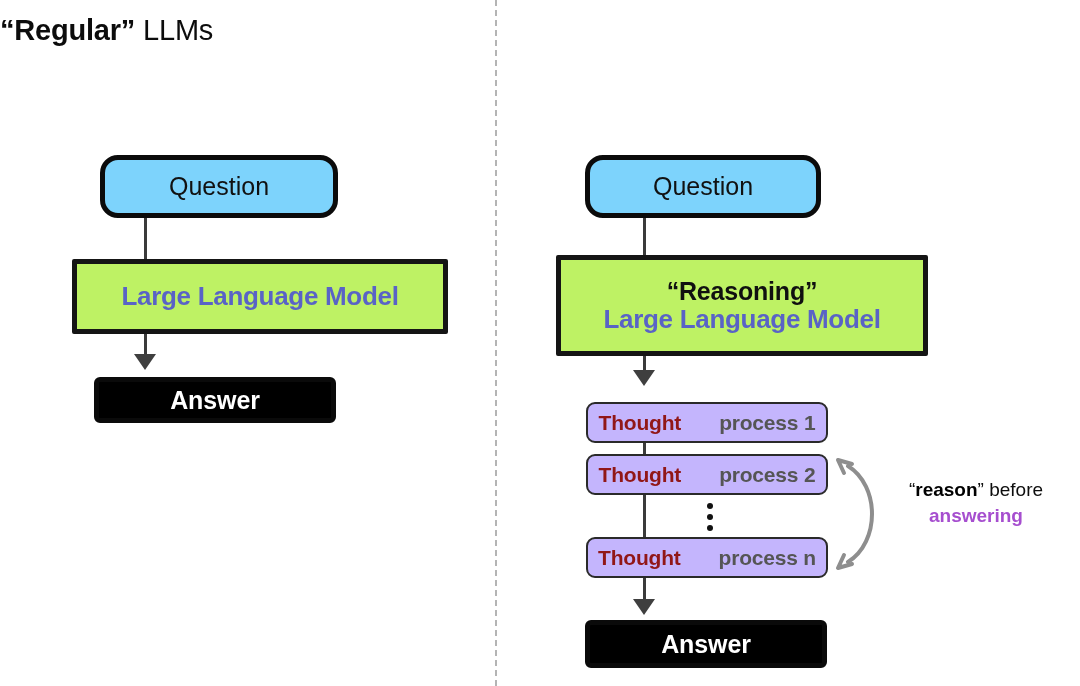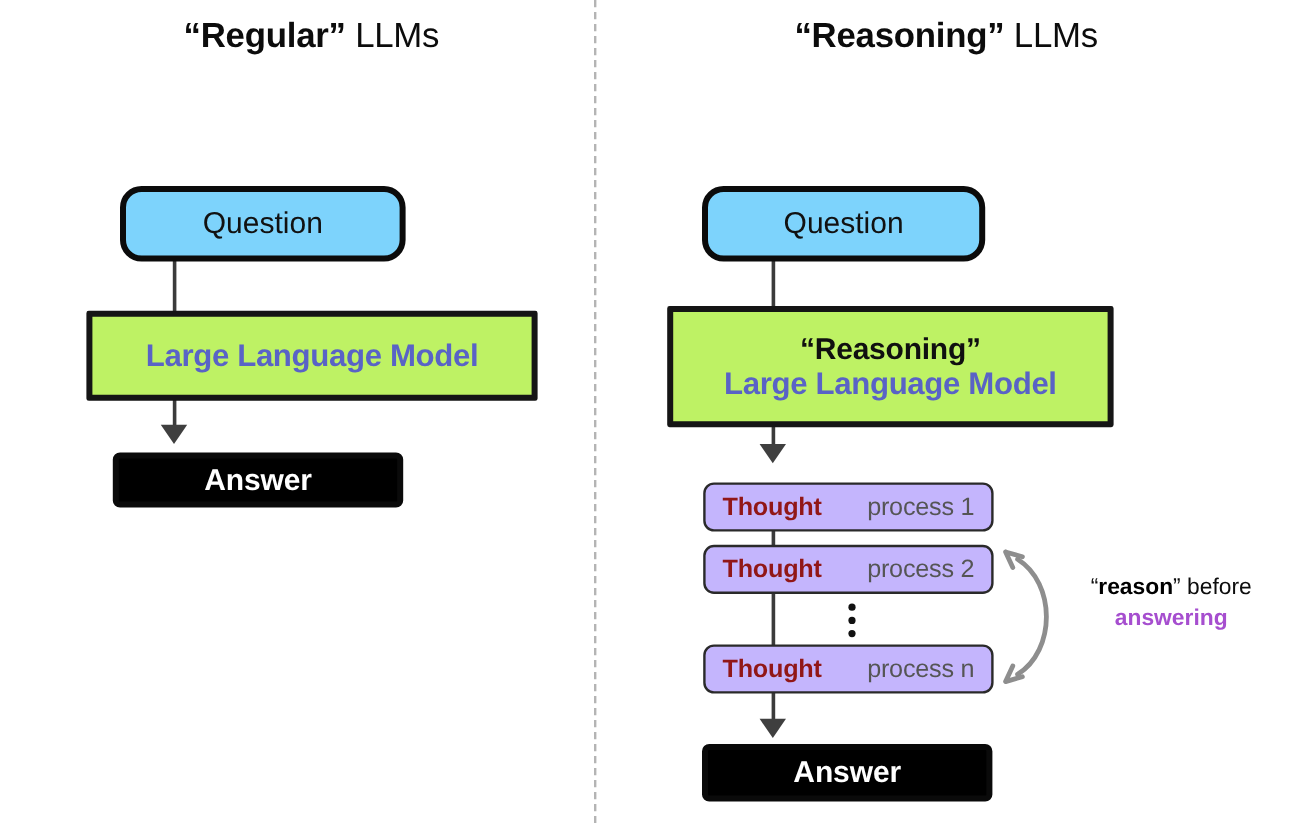--- a/index.html
+++ b/index.html
@@ -36,21 +36,21 @@
     position: absolute;
     top: 8px;
     font-size: 29px;
     line-height: 44px;
     letter-spacing: -0.2px;
     white-space: nowrap;
     color: #0c0c0c;
   }
   .title .strong { font-weight: bold; }
   .title .light  { font-weight: normal; }
-  #title-left  { left: 12px;   width: 495px; text-align: center; }
+  #title-left  { left: 0px;   width: 495px; }
   #title-right { left: 497px; width: 583px; text-align: center; }
 
   
   .node {
     position: absolute;
     box-sizing: border-box;
     display: flex;
     align-items: center;
     justify-content: center;
     text-align: center;
@@ -101,21 +101,21 @@
     border-radius: 9px;
     font-size: 21px;
     letter-spacing: -0.2px;
     gap: 6px;
   }
   .thought-box .t-strong {
     font-weight: bold;
     color: #911717;
   }
   .thought-box .t-rest {
-    font-weight: normal;
+    font-weight: bold;
     color: #555555;
     margin-left: 32px;
   }
 
   
   .connector {
     position: absolute;
     background: #3b3b3b;
     width: 3px;
     z-index: 1;
@@ -195,23 +195,20 @@
     <span class="llm-main">Large Language Model</span>
   </div>
 
   <div class="connector" style="left:144px; top:330px; height:28px;"></div>
   <div class="arrowhead" style="left:134px; top:354px;"></div>
 
   <div class="node answer-box" style="left:94px; top:377px; width:242px; height:46px;">
     <span>Answer</span>
   </div>
 
-  <div class="title" id="title-right">
-    <span class="strong">“Reasoning”</span><span class="light"> LLMs</span>
-  </div>
 
   <div class="connector" style="left:643px; top:210px; height:52px;"></div>
 
   <div class="node question-box" style="left:585px; top:155px; width:236px; height:63px;">
     <span>Question</span>
   </div>
 
   <div class="node llm-box" style="left:556px; top:255px; width:372px; height:101px;">
     <span class="llm-kicker">“Reasoning”</span>
     <span class="llm-main">Large Language Model</span>

